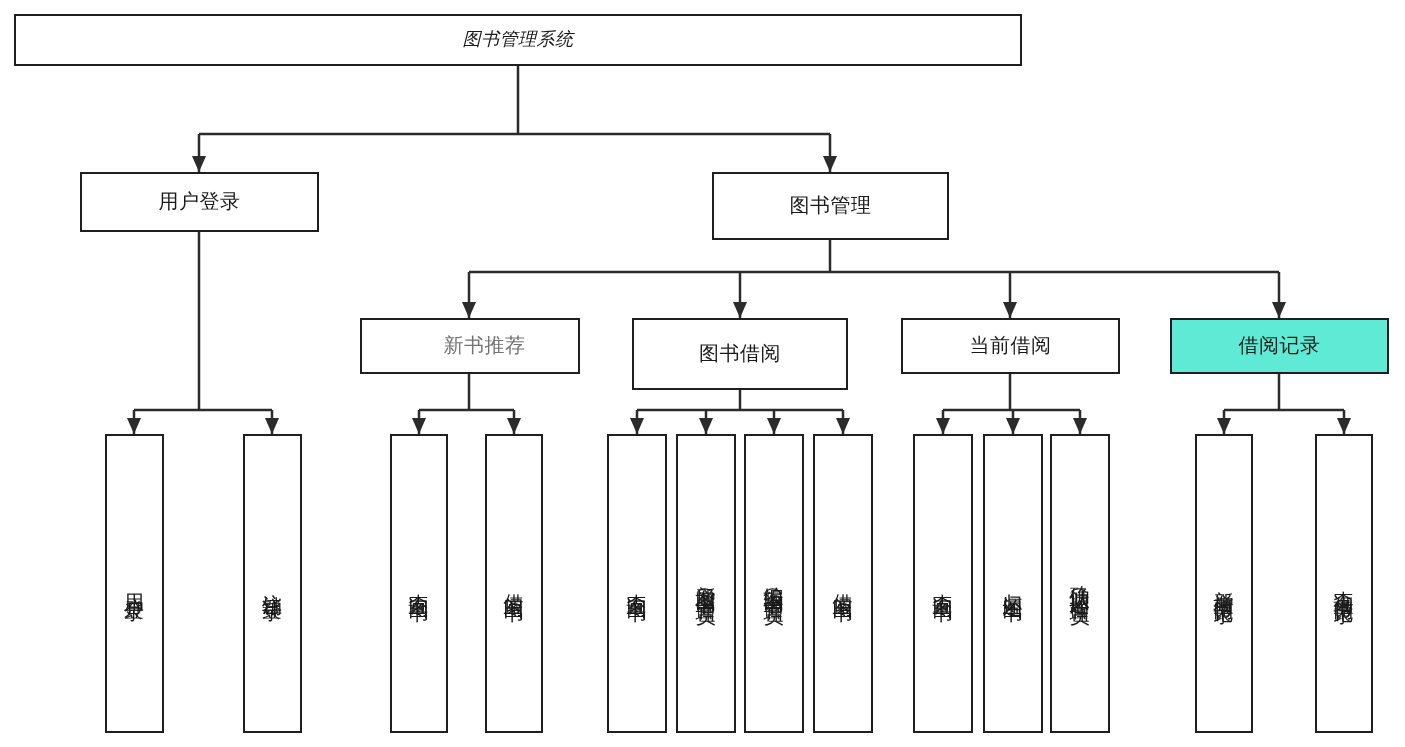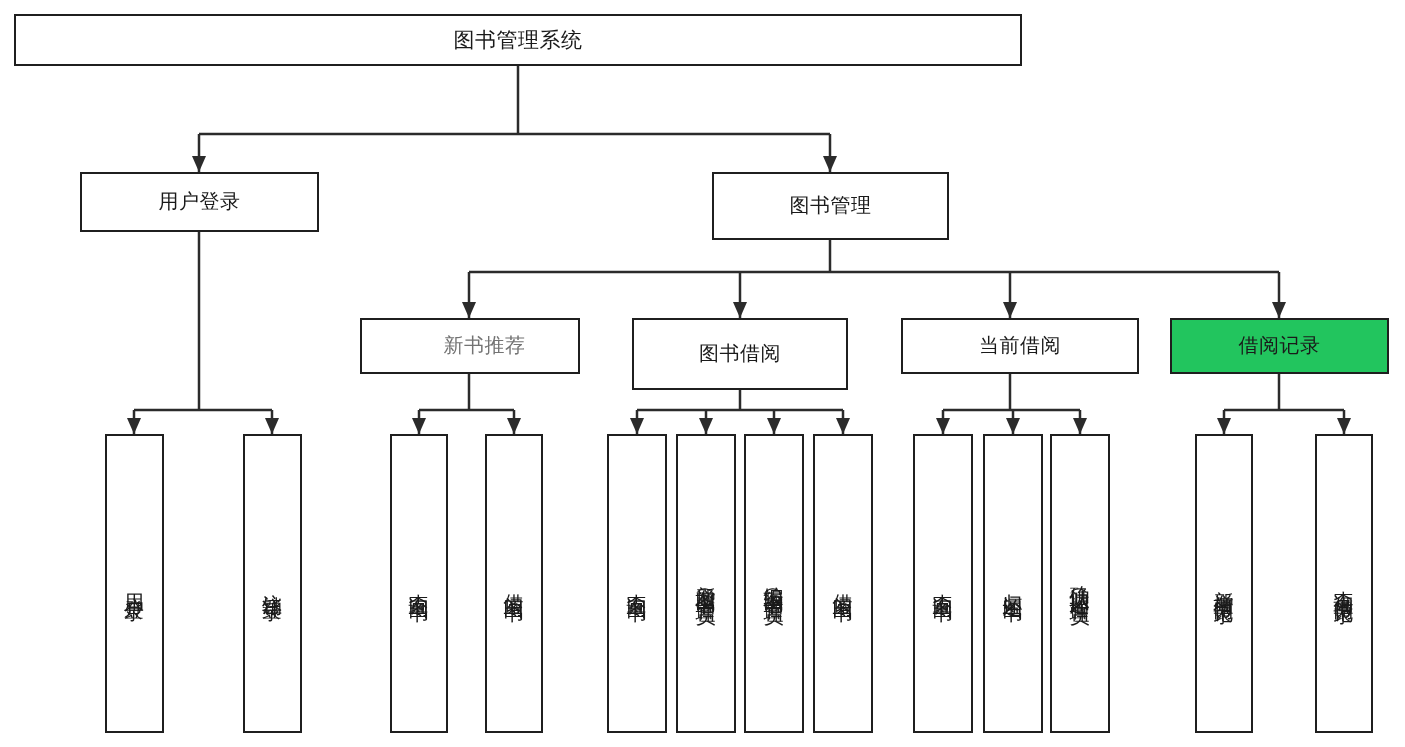--- a/index.html
+++ b/index.html
@@ -39,21 +39,21 @@
     justify-content: center;
     overflow: hidden;
   }
   .node-label {
     font-family: "Liberation Sans", "DejaVu Sans", sans-serif;
     color: #1a1a1a;
     white-space: nowrap;
     line-height: 1.18;
     letter-spacing: 0.5px;
   }
-  .node-root .node-label { font-size: 21px; }
+  .node-root .node-label { font-size: 18px; font-style: italic; }
   .node-l1 .node-label { font-size: 20px; }
   .node-l2 .node-label { font-size: 20px; }
   .node-leaf {
     align-items: center;
     justify-content: center;
   }
   .node-leaf .node-label {
     writing-mode: vertical-rl;
     text-orientation: upright;
     font-size: 20px;
@@ -140,24 +140,24 @@
       </div>
       <div class="node-box node-l1" style="left: 712px; top: 172px; width: 237px; height: 68px; border-color: rgb(31, 31, 31); background: rgb(255, 255, 255);">
         <span class="node-label" style="color: rgb(26, 26, 26);">图书管理</span>
       </div>
       <div class="node-box node-l2" style="left: 360px; top: 318px; width: 220px; height: 56px; border-color: rgb(31, 31, 31); background: rgb(255, 255, 255);">
         <span class="node-label" style="color: #737373; margin-left: 29px;">新书推荐</span>
       </div>
       <div class="node-box node-l2" style="left: 632px; top: 318px; width: 216px; height: 72px; border-color: rgb(31, 31, 31); background: rgb(255, 255, 255);">
         <span class="node-label" style="color: rgb(26, 26, 26);">图书借阅</span>
       </div>
-      <div class="node-box node-l2" style="left: 901px; top: 318px; width: 238px; height: 56px; border-color: rgb(31, 31, 31); background: rgb(255, 255, 255);">
+      <div class="node-box node-l2" style="left: 901px; top: 318px; width: 219px; height: 56px; border-color: rgb(31, 31, 31); background: rgb(255, 255, 255);">
         <span class="node-label" style="color: rgb(26, 26, 26);">当前借阅</span>
       </div>
-      <div class="node-box node-l2" style="left: 1170px; top: 318px; width: 219px; height: 56px; border-color: rgb(31, 31, 31); background: #22c55e;">
+      <div class="node-box node-l2" style="left: 1170px; top: 318px; width: 219px; height: 56px; border-color: rgb(31, 31, 31); background: #5eead4;">
         <span class="node-label" style="color: rgb(26, 26, 26);">借阅记录</span>
       </div>
       <div class="node-box node-l3 node-leaf" style="left: 105px; top: 434px; width: 59px; height: 299px; border-color: rgb(31, 31, 31); background: rgb(255, 255, 255);">
         <span class="node-label" style="color: rgb(26, 26, 26);">用户登录</span>
       </div>
       <div class="node-box node-l3 node-leaf" style="left: 243px; top: 434px; width: 59px; height: 299px; border-color: rgb(31, 31, 31); background: rgb(255, 255, 255);">
         <span class="node-label" style="color: rgb(26, 26, 26);">注销登录</span>
       </div>
       <div class="node-box node-l3 node-leaf" style="left: 390px; top: 434px; width: 58px; height: 299px; border-color: rgb(31, 31, 31); background: rgb(255, 255, 255);">
         <span class="node-label" style="color: rgb(26, 26, 26);">查询图书</span>

